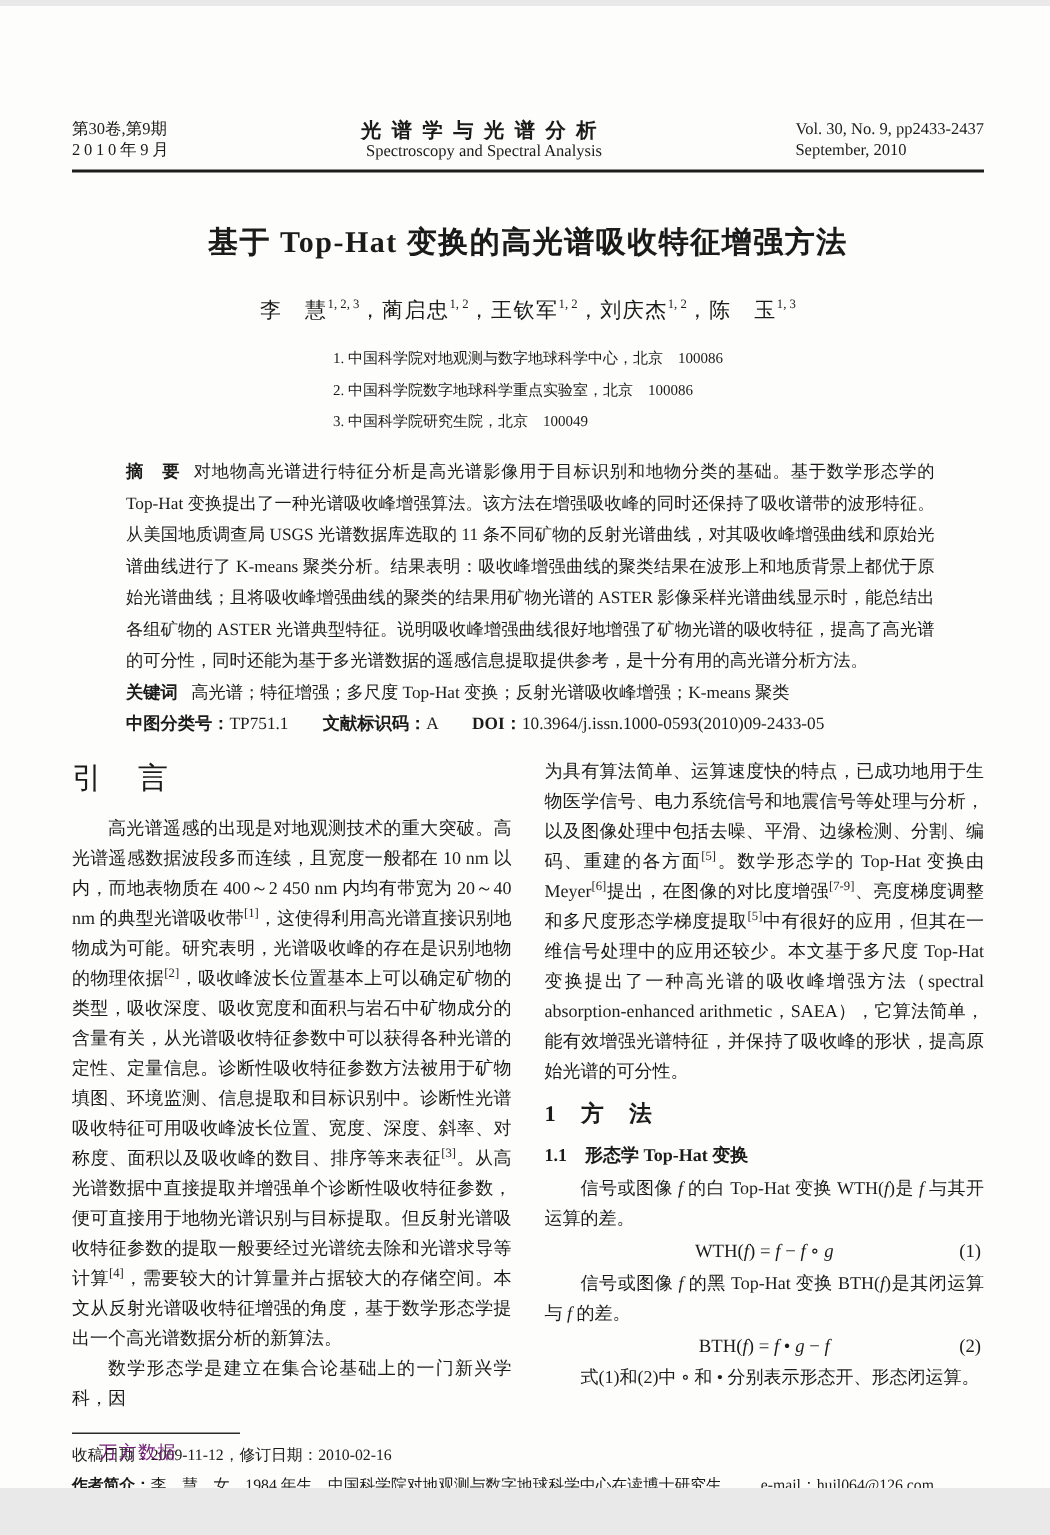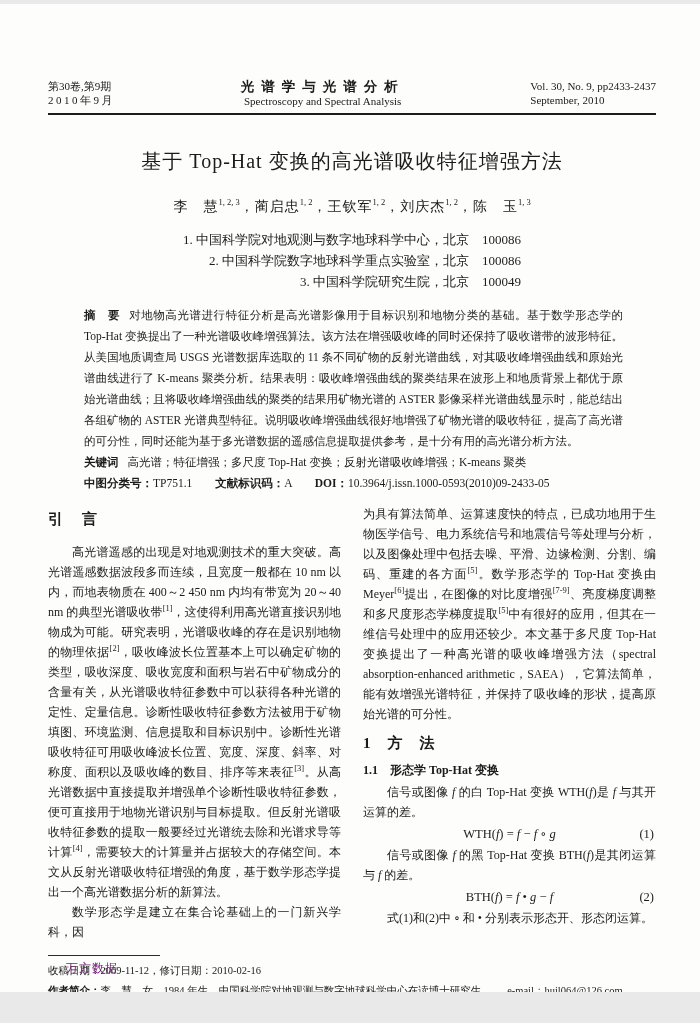--- a/index.html
+++ b/index.html
@@ -17,35 +17,35 @@
   
   .journal-header{display:flex;justify-content:space-between;align-items:flex-start;font-size:11px;line-height:13.5px;}
   .jh-left{text-align:left;}
   .jh-left .l2{letter-spacing:2.5px;}
   .jh-center{text-align:center;flex:1;}
   .jh-cn{font-size:13.5px;font-weight:bold;letter-spacing:7px;}
   .jh-en{font-size:11px;margin-top:1px;}
   .jh-right{text-align:left;}
   .header-rule{border:0;border-top:2.5px solid #1c1c1c;margin:5px 0 0 0;}
   
-  .title{font-size:20px;font-weight:normal;text-align:center;margin:33px 0 0 0;letter-spacing:1px;}
+  .title{font-size:20px;font-weight:bold;text-align:center;margin:33px 0 0 0;letter-spacing:1px;}
   .authors{text-align:center;margin-top:23px;font-size:14px;letter-spacing:1px;}
   sup{font-size:8.5px;line-height:0;vertical-align:super;letter-spacing:0;}
   .affil-wrap{text-align:center;margin-top:13px;}
-  .affil{display:inline-block;text-align:right;font-size:13px;line-height:21px;}
+  .affil{display:inline-block;text-align:left;font-size:10px;line-height:21px;}
   
   .abstract,.keywords,.meta{margin:0 33px 0 36px;font-size:11.5px;line-height:21px;text-align:justify;}
   .abstract{margin-top:13px;}
   .label{font-weight:bold;}
   .lbl-gap{margin-right:9px;}
   .meta .gap{margin-left:20px;}
   
   .columns{display:flex;gap:22px;margin-top:10px;}
   .col{width:293px;font-size:12px;line-height:20px;text-align:justify;}
-  h2.sec{font-size:15px;font-weight:bold;margin:5px 0 13px 0;letter-spacing:2px;}
+  h2.sec{font-size:20px;font-weight:normal;margin:5px 0 13px 0;letter-spacing:2px;}
   h2.sec2{font-size:15px;font-weight:bold;margin:9px 0 7px 0;letter-spacing:1px;}
   h3.subsec{font-size:12px;font-weight:bold;margin:3px 0 2px 0;}
   p{margin:0;}
   p.indent{text-indent:2em;}
   .it{font-style:italic;}
   .bd{font-weight:normal;}
   .formula{position:relative;height:21px;display:flex;align-items:center;justify-content:center;font-size:12.5px;margin:1px 0;}
   .f-num{position:absolute;right:2px;}
   
   .footnote{margin-top:13px;font-size:10.5px;line-height:20px;}

